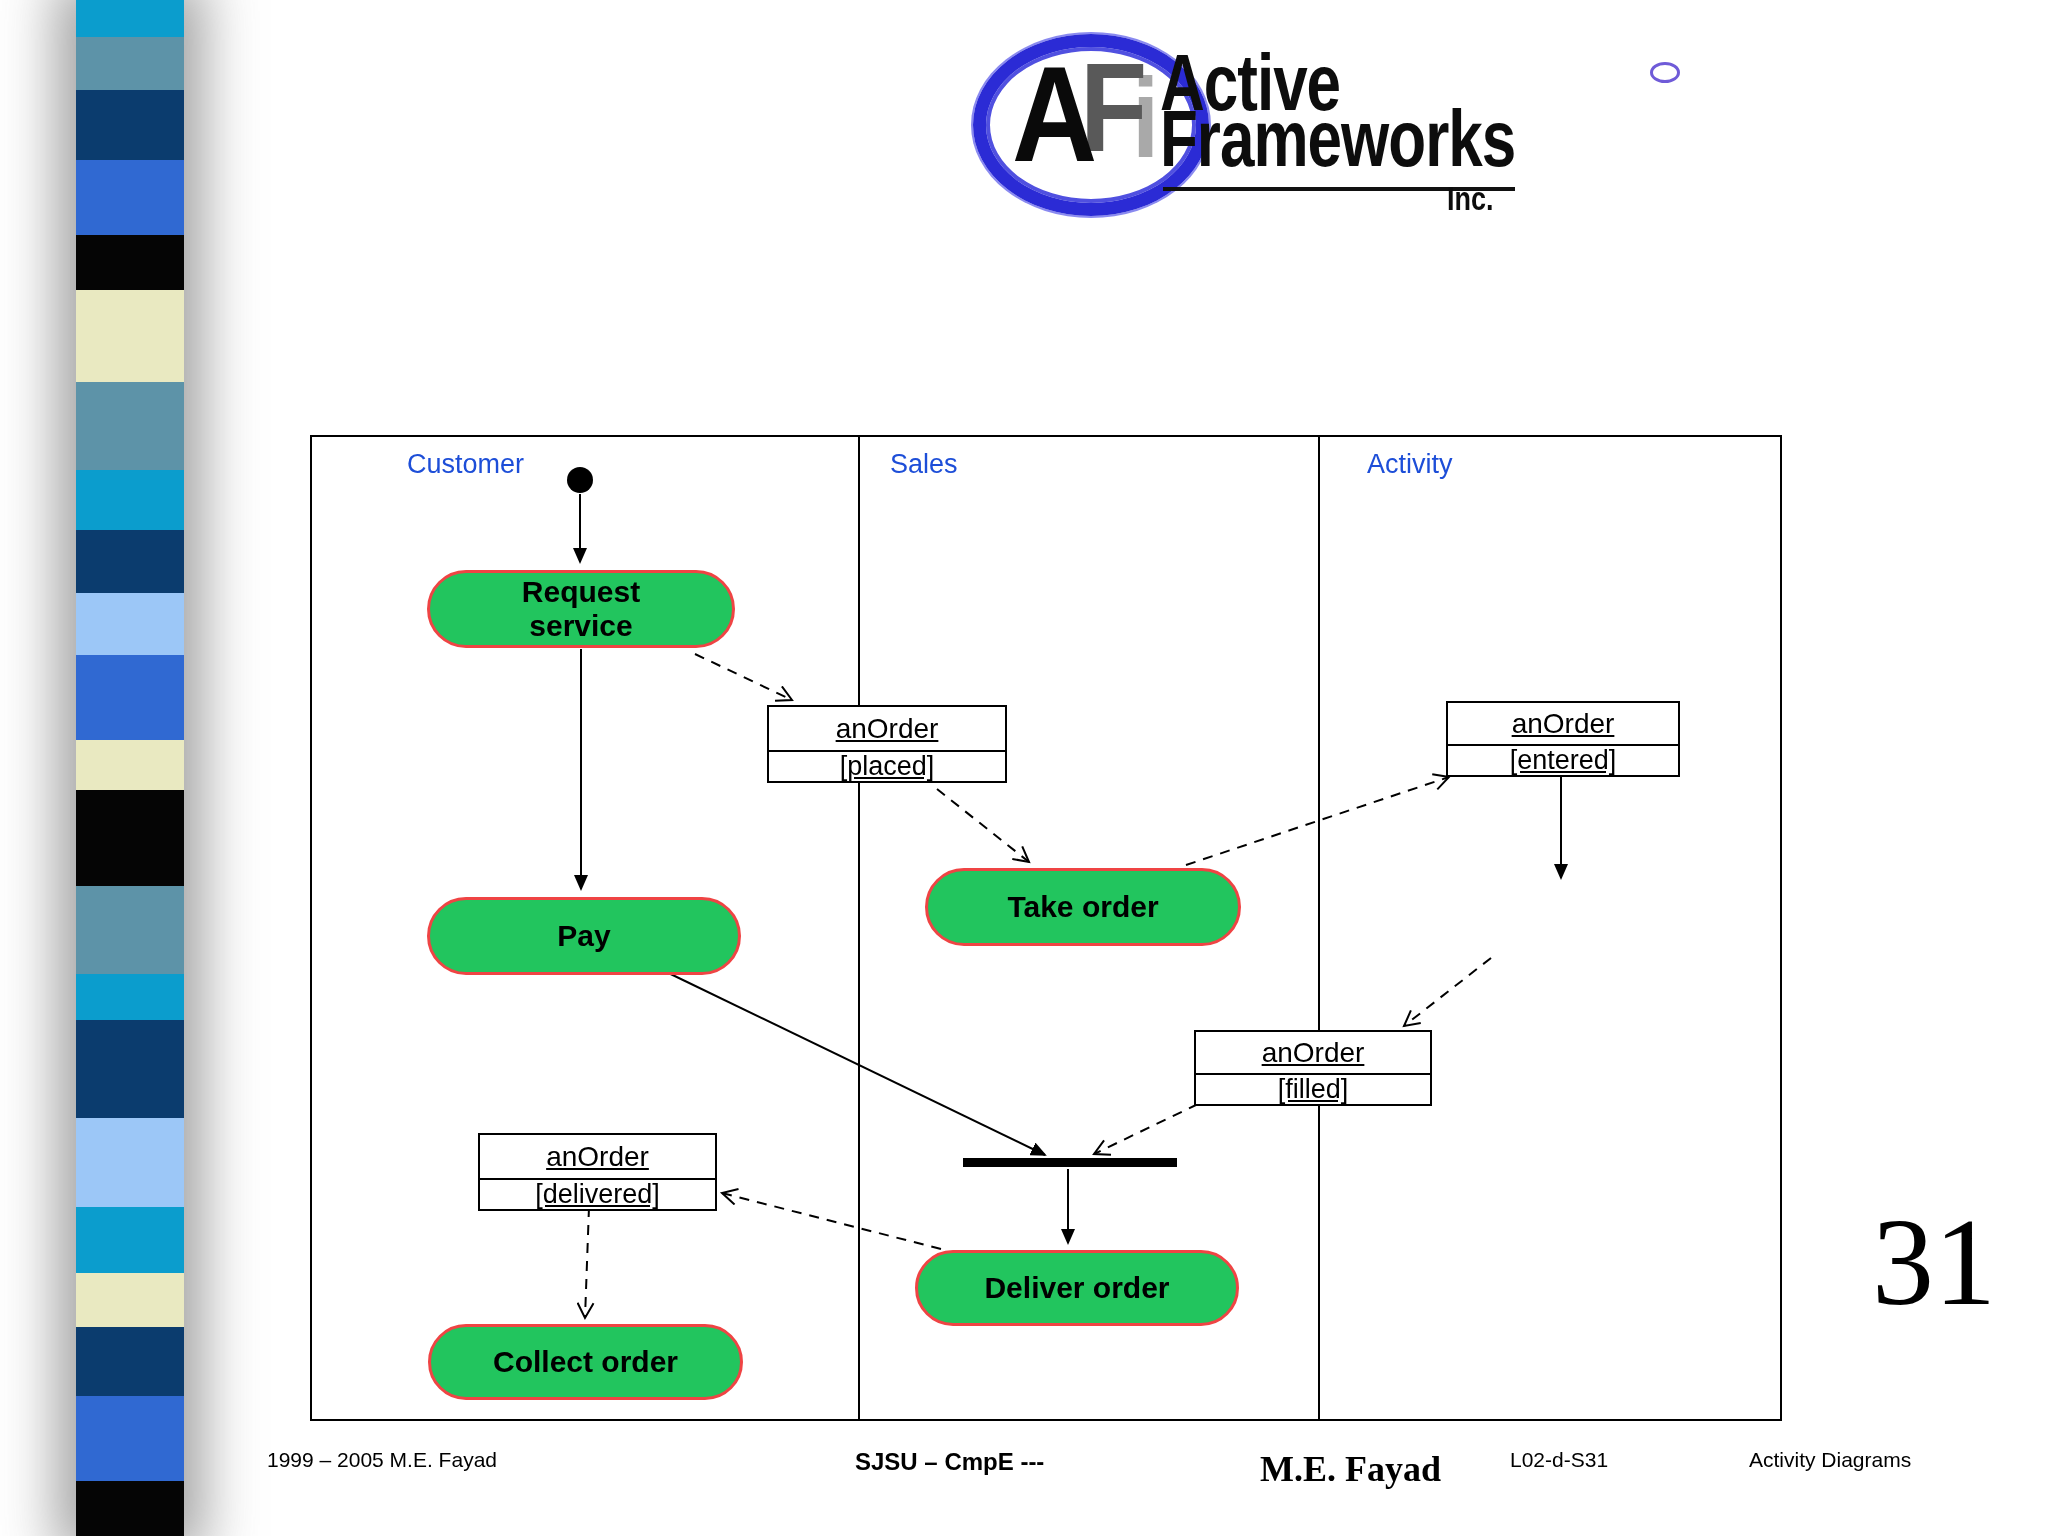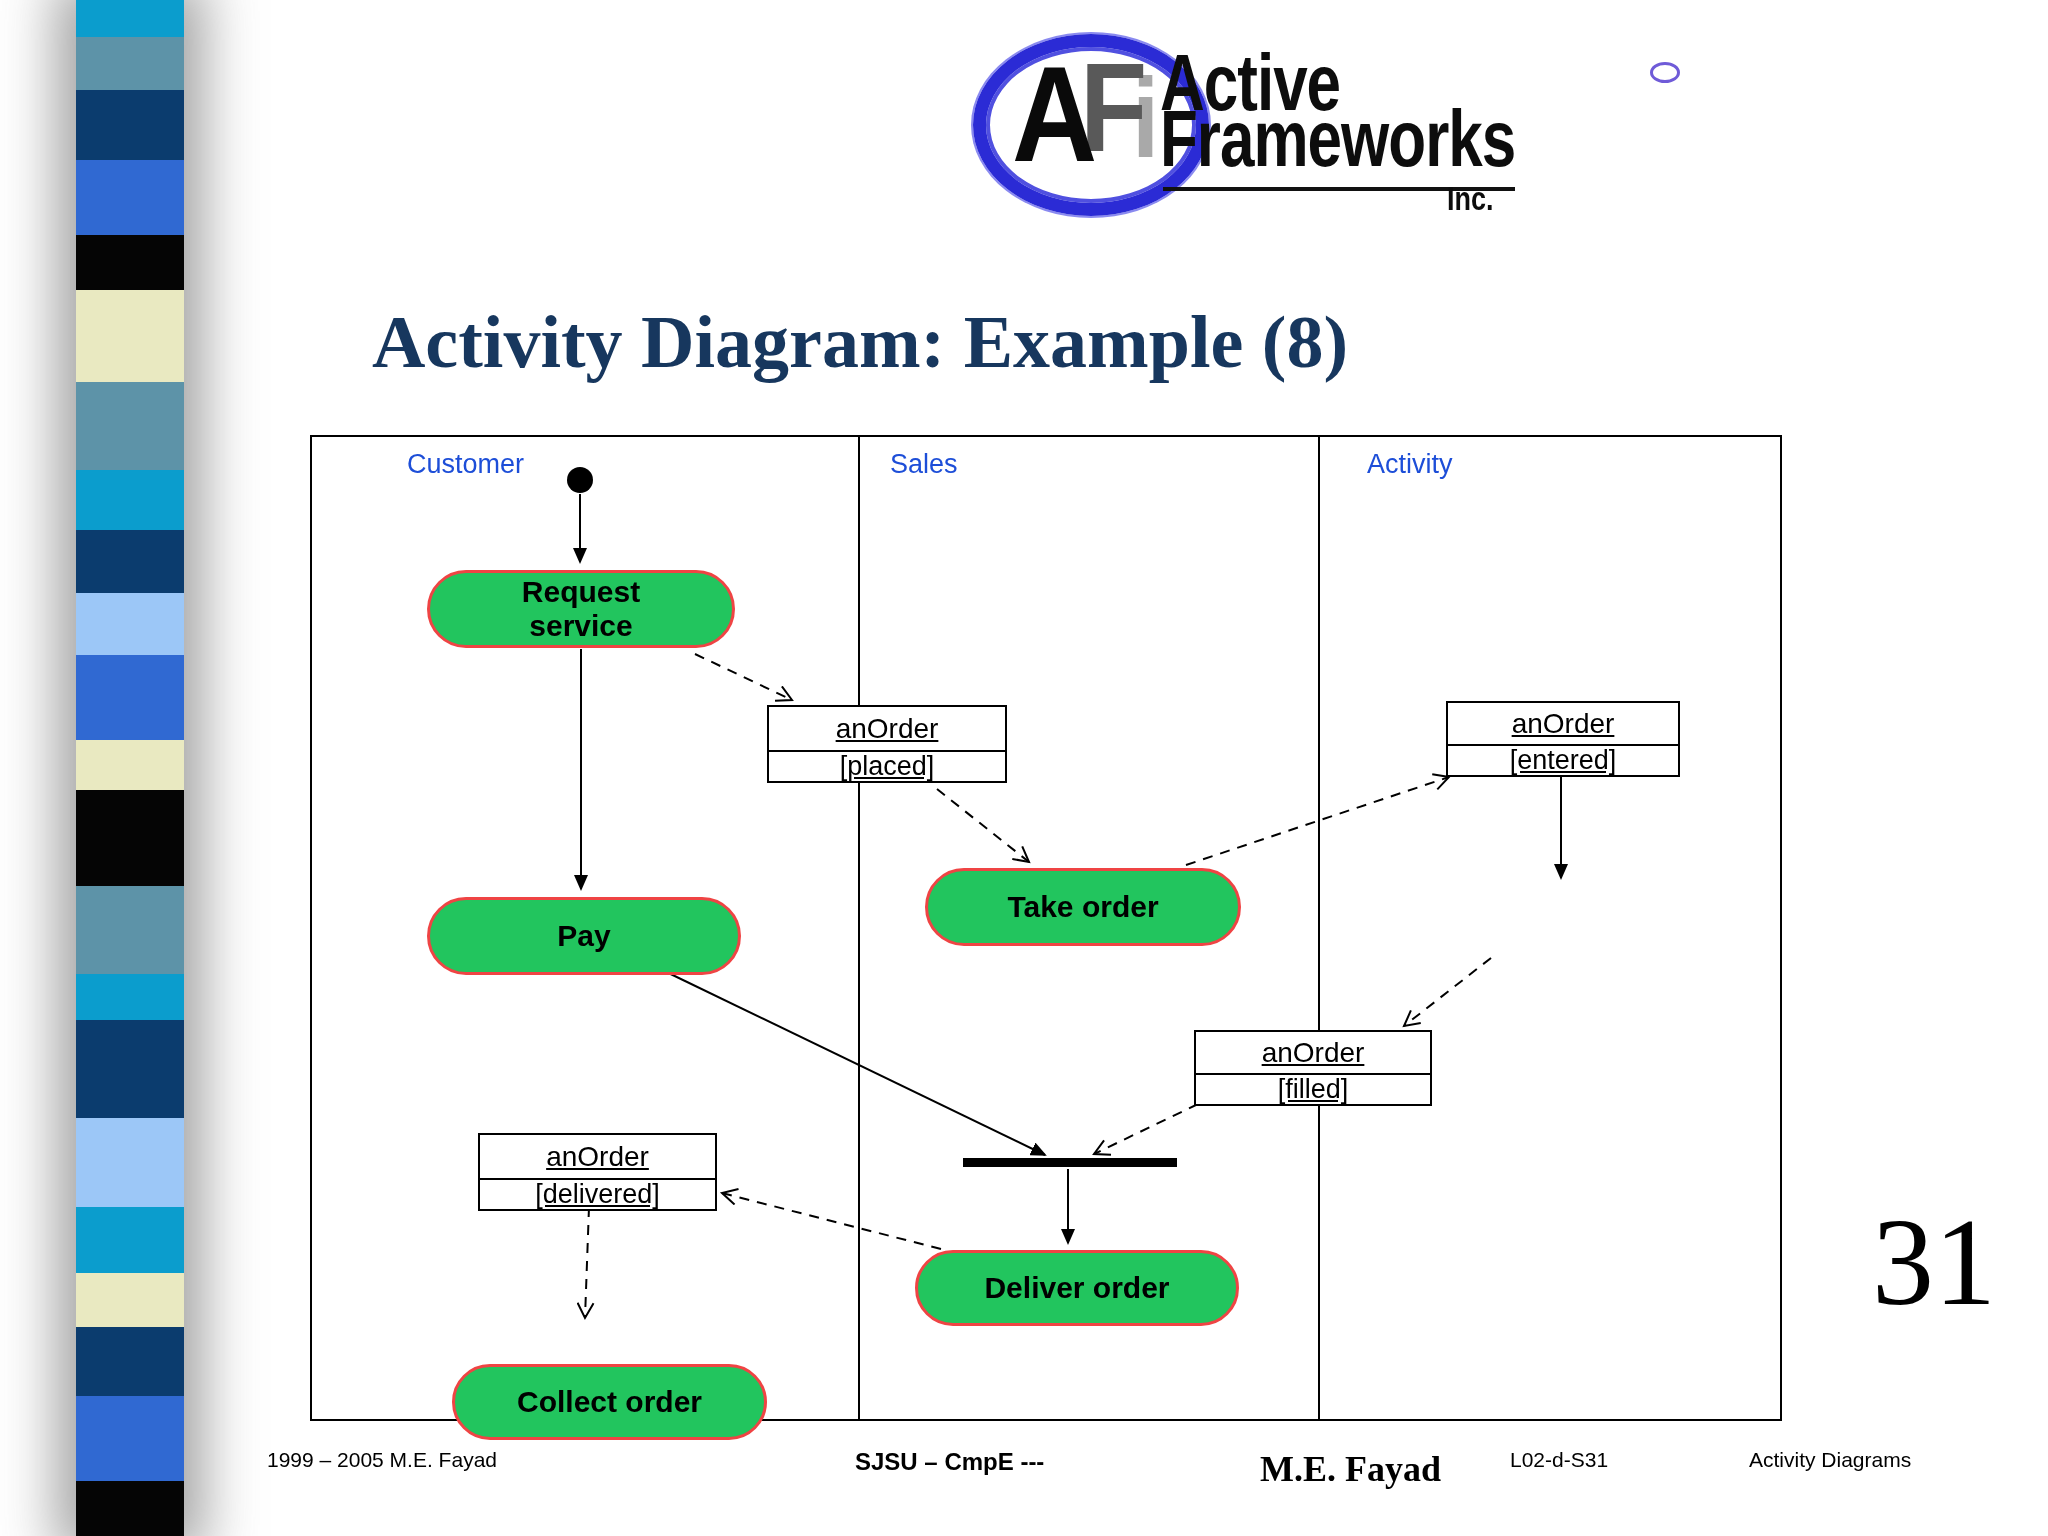--- a/index.html
+++ b/index.html
@@ -102,21 +102,20 @@
     <span class="mono mono-a">A</span>
     <span class="mono mono-f">F</span>
     <span class="mono mono-i">i</span>
     <div class="wordmark word1">Active</div>
     <div class="wordmark word2">Frameworks</div>
     <div class="logo-underline"></div>
     <div class="logo-inc">Inc.</div>
     <div class="logo-idot"></div>
   </div>
 
-  <div id="title">Activity Diagram: Example (8)</div>
 
   <div id="frame">
     <div class="lane-divider" style="left:546px;"></div>
     <div class="lane-divider" style="left:1006px;"></div>
     <div class="lane-label" style="left:95px;">Customer</div>
     <div class="lane-label" style="left:578px;">Sales</div>
     <div class="lane-label" style="left:1055px;">Activity</div>
   </div>
 
   <svg id="wires" viewBox="0 0 2048 1536">
@@ -144,21 +143,21 @@
     <line x1="1491" y1="958" x2="1404" y2="1026" stroke="#000" stroke-width="2" stroke-dasharray="10 8" marker-end="url(#mOpen)"></line>
     <line x1="1198" y1="1104" x2="1094" y2="1154" stroke="#000" stroke-width="2" stroke-dasharray="10 8" marker-end="url(#mOpen)"></line>
     <line x1="941" y1="1249" x2="722" y2="1193" stroke="#000" stroke-width="2" stroke-dasharray="10 8" marker-end="url(#mOpen)"></line>
     <line x1="589" y1="1207" x2="585" y2="1318" stroke="#000" stroke-width="2" stroke-dasharray="10 8" marker-end="url(#mOpen)"></line>
   </svg>
 
   <div class="activity" style="left:427px;top:570px;width:308px;height:78px;padding:0 55px;box-sizing:border-box;">Request service</div>
   <div class="activity" style="left:427px;top:897px;width:308px;height:72px;">Pay</div>
   <div class="activity" style="left:925px;top:868px;width:310px;height:72px;">Take order</div>
   <div class="activity" style="left:915px;top:1250px;width:318px;height:70px;">Deliver order</div>
-  <div class="activity" style="left:452px;top:1324px;width:309px;height:70px;margin-top:40px;">Collect order</div>
+  <div class="activity" style="left:428px;top:1324px;width:309px;height:70px;">Collect order</div>
 
   <div class="objbox" style="left:767px;top:705px;width:236px;height:74px;">
     <div class="otitle">anOrder</div>
     <div class="osep"></div>
     <div class="ostate">[placed]</div>
   </div>
   <div class="objbox" style="left:1446px;top:701px;width:230px;height:72px;">
     <div class="otitle">anOrder</div>
     <div class="osep"></div>
     <div class="ostate">[entered]</div>

